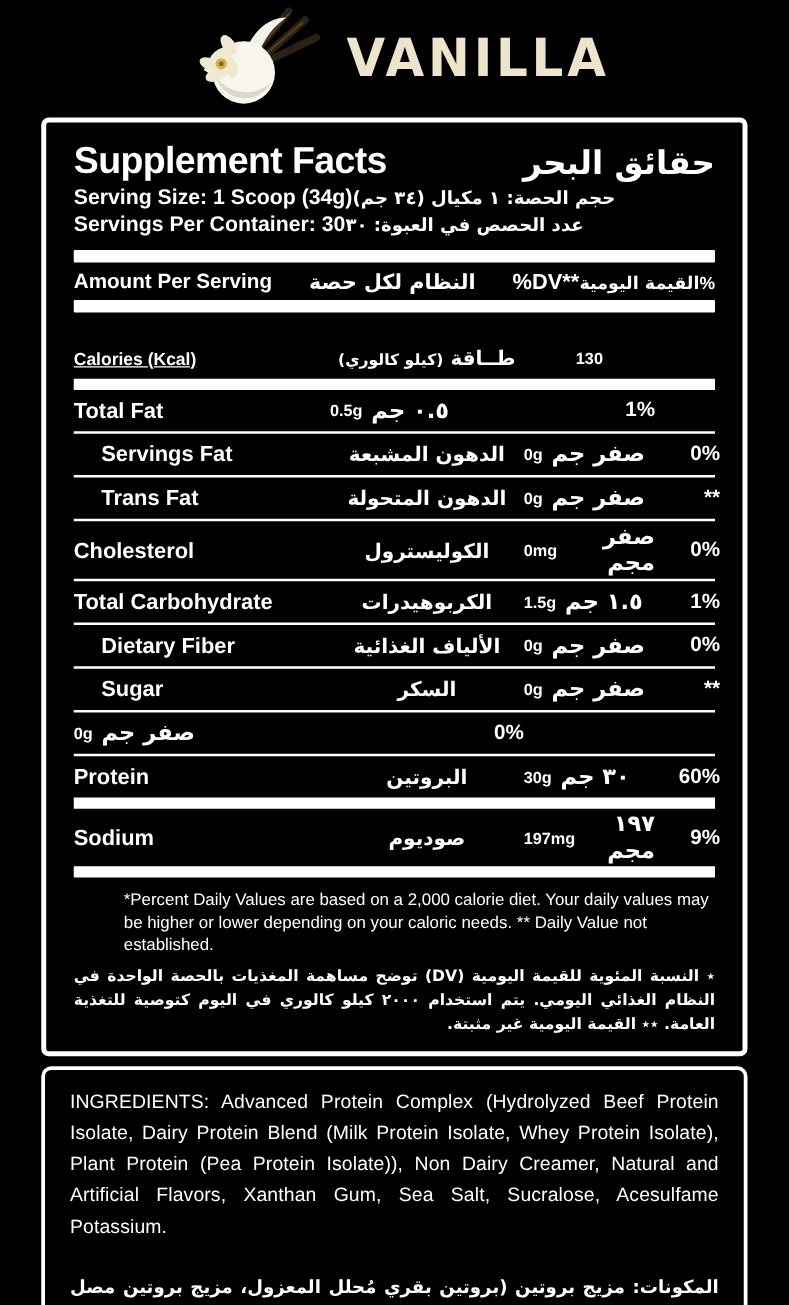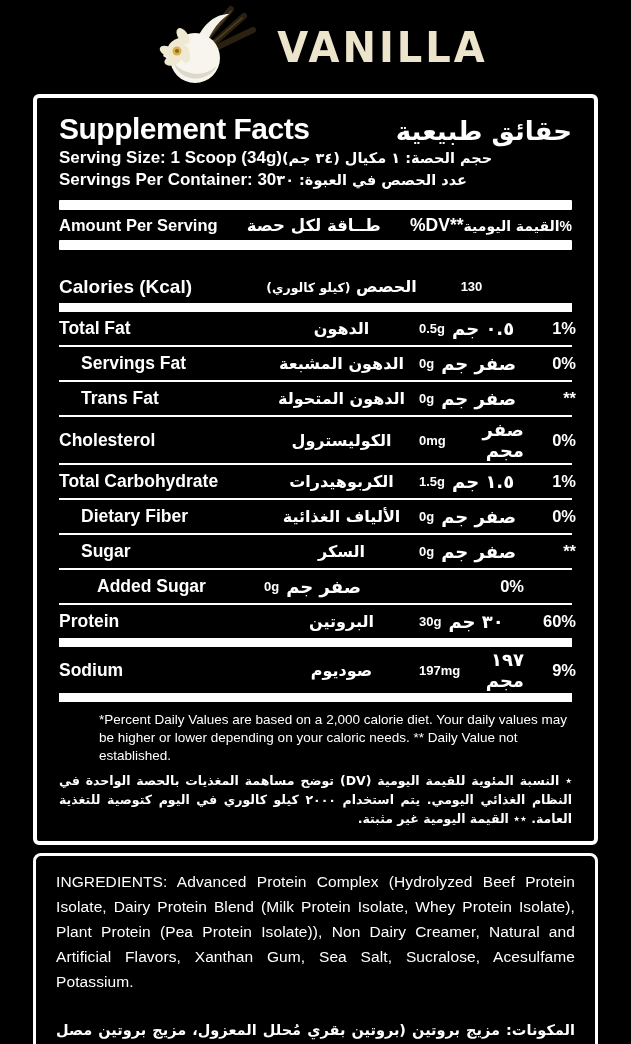--- a/index.html
+++ b/index.html
@@ -37,21 +37,21 @@
   .dv-head .dv-ar{font-size:14px;font-weight:700;}
   .dv-head .dv-pct{font-size:14px;font-weight:700;}
   
   .rows{margin-top:20px;}
   .nrow{
     display:grid;grid-template-columns:205px 155px 105px 52px;
     align-items:center;min-height:29px;border-bottom:2.5px solid #fff;padding:2px 0;
   }
   .nrow.sep-thick{border-bottom:9px solid #fff;}
   .en-label{font-size:17.5px;font-weight:700;}
-  .en-label.big{font-size:19px;}
+  .en-label.big{font-size:14px;text-decoration:underline;}
   .indent-1{padding-left:22px;}
   .indent-2{padding-left:38px;}
   .ar-label{font-size:16px;font-weight:700;text-align:center;}
   .ar-label .paren{font-size:12.5px;}
   .amt{display:flex;align-items:center;gap:7px;}
   .amt.center{justify-content:center;}
   .amt-en{font-size:13px;font-weight:700;}
   .amt-ar{font-size:18px;font-weight:700;}
   .dv-cell{text-align:right;font-size:16.5px;font-weight:700;}
   
@@ -98,63 +98,62 @@
     </svg>
   </span>
   <span class="brand-text">VANILLA</span>
 </div>
 
 <div class="panel">
   <div class="facts">
 
     <div class="title-row">
       <span class="title-en">Supplement Facts</span>
-      <span class="title-ar arab" dir="rtl">حقائق طبيعية</span>
+      <span class="title-ar arab" dir="rtl">حقائق البحر</span>
     </div>
 
     <div class="serving-row">
       <span class="serving-en">Serving Size: 1 Scoop (34g)</span>
       <span class="serving-ar arab" dir="rtl">حجم الحصة: ١ مكيال (٣٤ جم)</span>
     </div>
     <div class="serving-row">
       <span class="serving-en">Servings Per Container: 30</span>
       <span class="serving-ar arab" dir="rtl">عدد الحصص في العبوة: ٣٠</span>
     </div>
 
     <div class="bar mt"></div>
 
     <div class="aps-row">
       <span class="aps-en">Amount Per Serving</span>
-      <span class="aps-ar arab" dir="rtl">طــاقة لكل حصة</span>
+      <span class="aps-ar arab" dir="rtl">النظام لكل حصة</span>
       <span class="dv-head">
         <span class="dv-en">%DV**</span>
         <span class="dv-ar arab" dir="rtl">القيمة اليومية</span>
         <span class="dv-pct">%</span>
       </span>
     </div>
 
     <div class="bar"></div>
 
     <div class="rows">
 
       <div class="nrow sep-thick">
         <div class="en-label big">Calories (Kcal)</div>
         <div class="ar-label arab" dir="rtl">
-          <span>الحصص</span>
+          <span>طــاقة</span>
           <span class="paren">(كيلو كالوري)</span>
         </div>
         <div class="amt center">
           <span class="amt-en">130</span>
         </div>
         <div class="dv-cell"></div>
       </div>
 
       <div class="nrow">
         <div class="en-label">Total Fat</div>
-        <div class="ar-label arab" dir="rtl">الدهون</div>
         <div class="amt">
           <span class="amt-en">0.5g</span>
           <span class="amt-ar arab" dir="rtl">٠.٥ جم</span>
         </div>
         <div class="dv-cell">1%</div>
       </div>
 
       <div class="nrow">
         <div class="en-label indent-1">Servings Fat</div>
         <div class="ar-label arab" dir="rtl">الدهون المشبعة</div>
@@ -209,21 +208,20 @@
         <div class="en-label indent-1">Sugar</div>
         <div class="ar-label arab" dir="rtl">السكر</div>
         <div class="amt">
           <span class="amt-en">0g</span>
           <span class="amt-ar arab" dir="rtl">صفر جم</span>
         </div>
         <div class="dv-cell">**</div>
       </div>
 
       <div class="nrow">
-        <div class="en-label indent-2">Added Sugar</div>
         <div class="amt">
           <span class="amt-en">0g</span>
           <span class="amt-ar arab" dir="rtl">صفر جم</span>
         </div>
         <div class="dv-cell">0%</div>
       </div>
 
       <div class="nrow sep-thick">
         <div class="en-label">Protein</div>
         <div class="ar-label arab" dir="rtl">البروتين</div>

